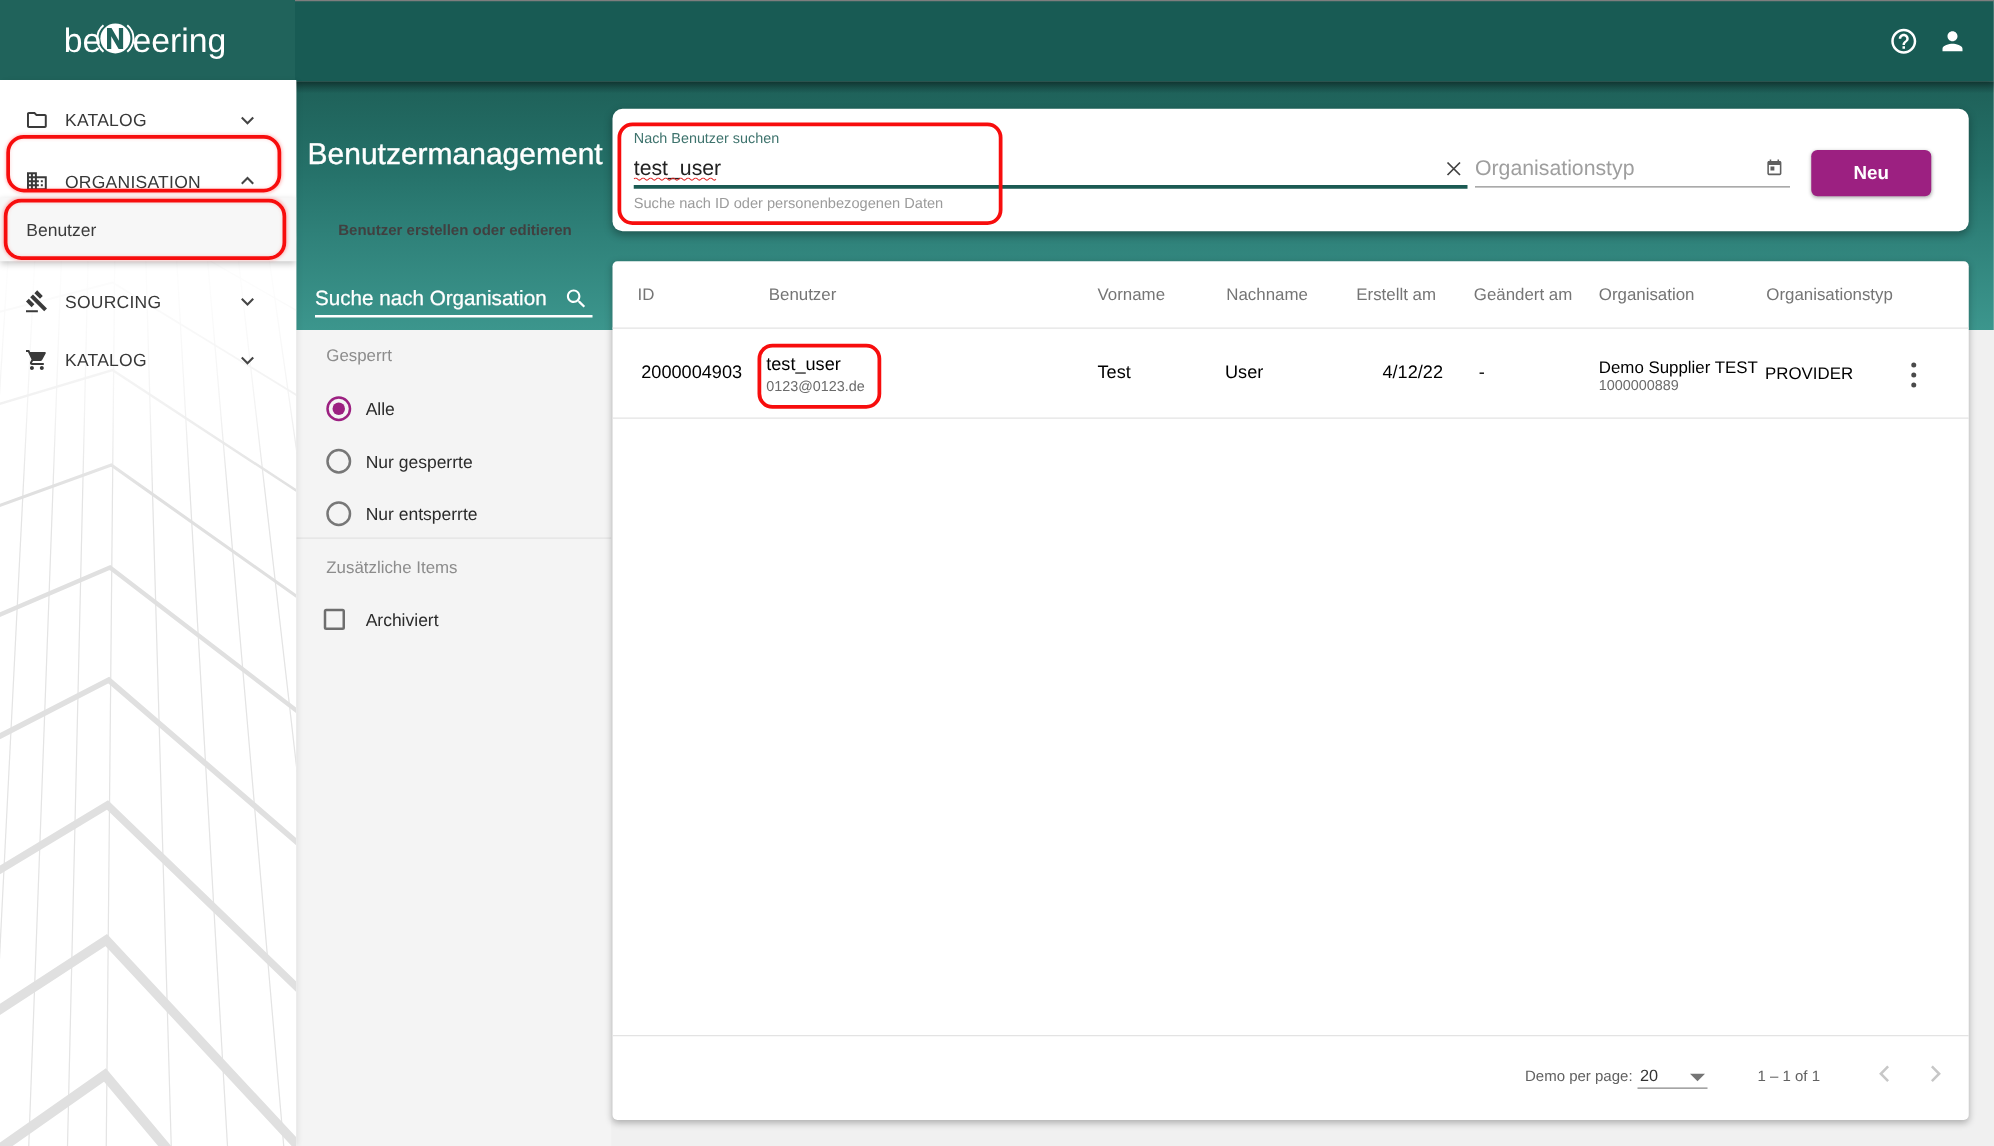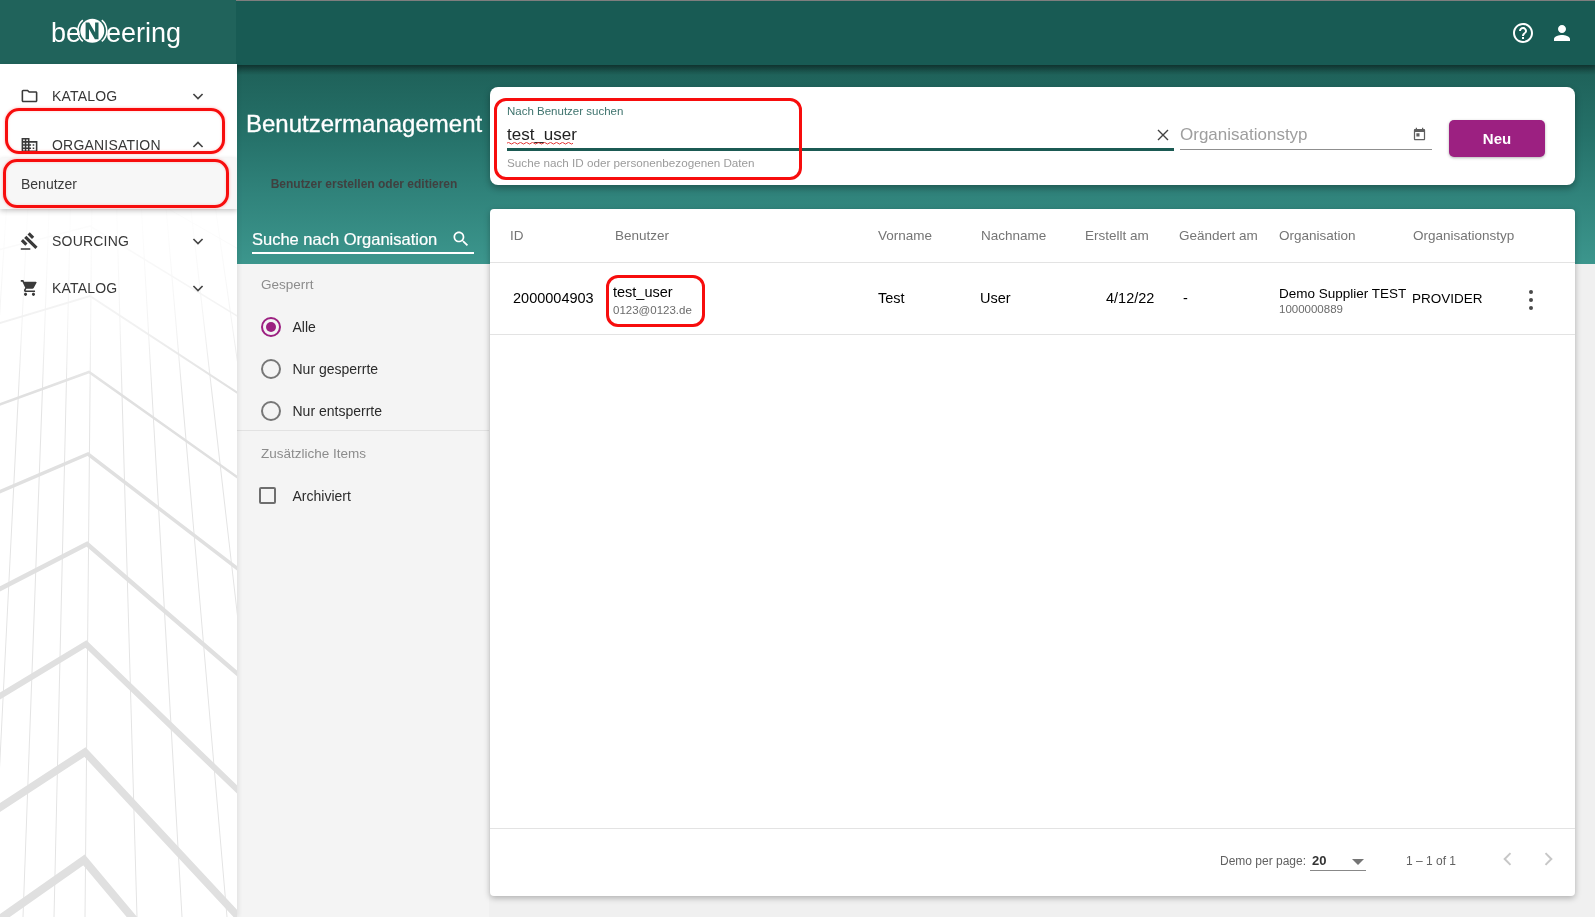--- a/index.html
+++ b/index.html
@@ -243,21 +243,21 @@
   <div class="tdsub" style="left:789px; top:94px;">1000000889</div>
   <div class="td" style="left:922px; top:82px; font-size:13.5px;">PROVIDER</div>
   <svg class="abs" style="left:1035px; top:79px;" width="12" height="24" viewBox="0 0 12 24" fill="#4a4a4a">
     <circle cx="6" cy="4" r="2"></circle>
       <circle cx="6" cy="12" r="2"></circle>
       <circle cx="6" cy="20" r="2"></circle>
   </svg>
   <div id="rowline"></div>
   <div id="pgline"></div>
   <div class="pgtext" style="left:730px; top:644.5px;">Demo per page:</div>
-  <div class="pgtext" style="left:822px; top:644px; color:#333; font-size:13px;font-weight:bold;">20</div>
+  <div class="pgtext" style="left:822px; top:644px; color:#333; font-size:13px;">20</div>
   <div class="abs" style="left:862px; top:650px; width:0; height:0; border-left:6.5px solid transparent; border-right:6.5px solid transparent; border-top:6px solid #757575;"></div>
   <div class="abs" style="left:820px; top:661px; width:56px; height:1px; background:#888;"></div>
   <div class="pgtext" style="left:916px; top:644.5px;">1 – 1 of 1</div>
   <svg class="abs" style="left:1008px; top:640px;" width="20" height="20" viewBox="0 0 24 24" fill="none">
     <path d="M15 5 L8 12 L15 19" stroke="#c7c7c7" stroke-width="2.4"></path>
   </svg>
   <svg class="abs" style="left:1048px; top:640px;" width="20" height="20" viewBox="0 0 24 24" fill="none">
     <path d="M9 5 L16 12 L9 19" stroke="#c7c7c7" stroke-width="2.4"></path>
   </svg>
 </div>

